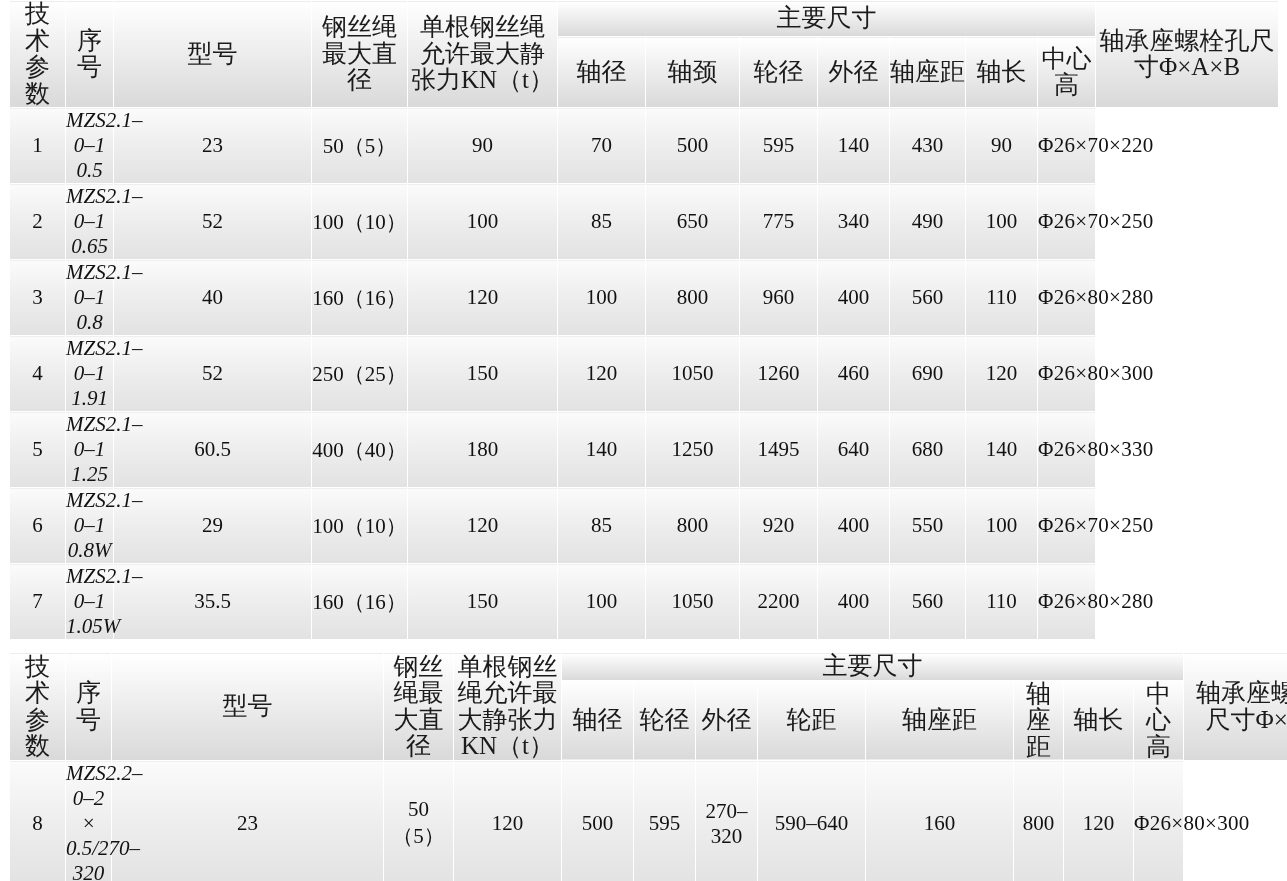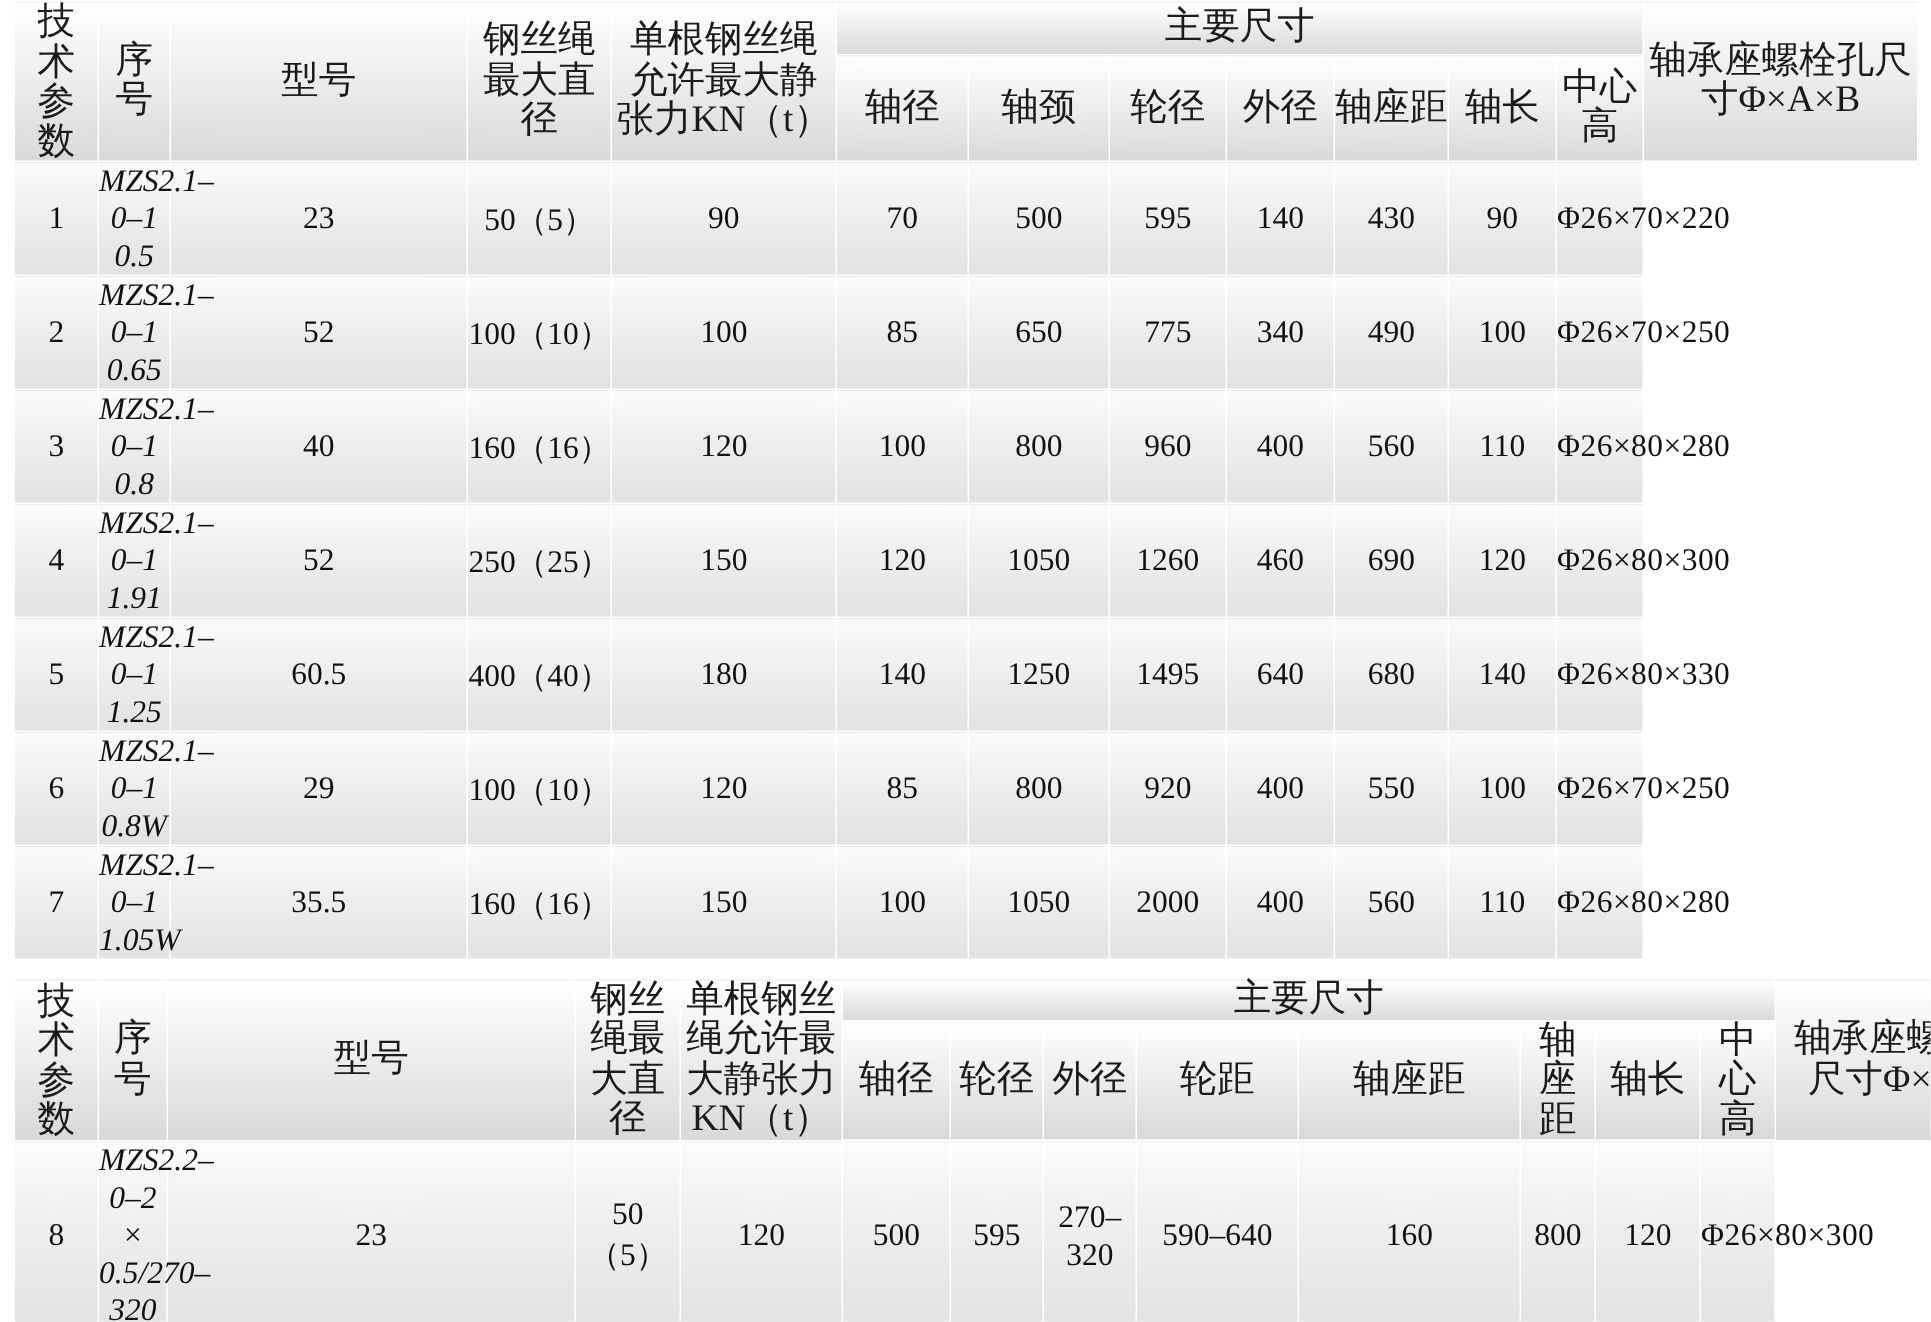--- a/index.html
+++ b/index.html
@@ -198,21 +198,21 @@
         <td class="bolt">Φ26×70×250</td>
       </tr>
       <tr>
         <td>7</td>
         <td class="model">MZS2.1–0–1  1.05W</td>
         <td>35.5</td>
         <td>160（16）</td>
         <td>150</td>
         <td>100</td>
         <td>1050</td>
-        <td>2000</td>
+        <td>2200</td>
         <td>400</td>
         <td>560</td>
         <td>110</td>
         <td class="bolt">Φ26×80×280</td>
       </tr>
     </tbody>
   </table>
 
   <table class="tbl t2">
     <colgroup>

